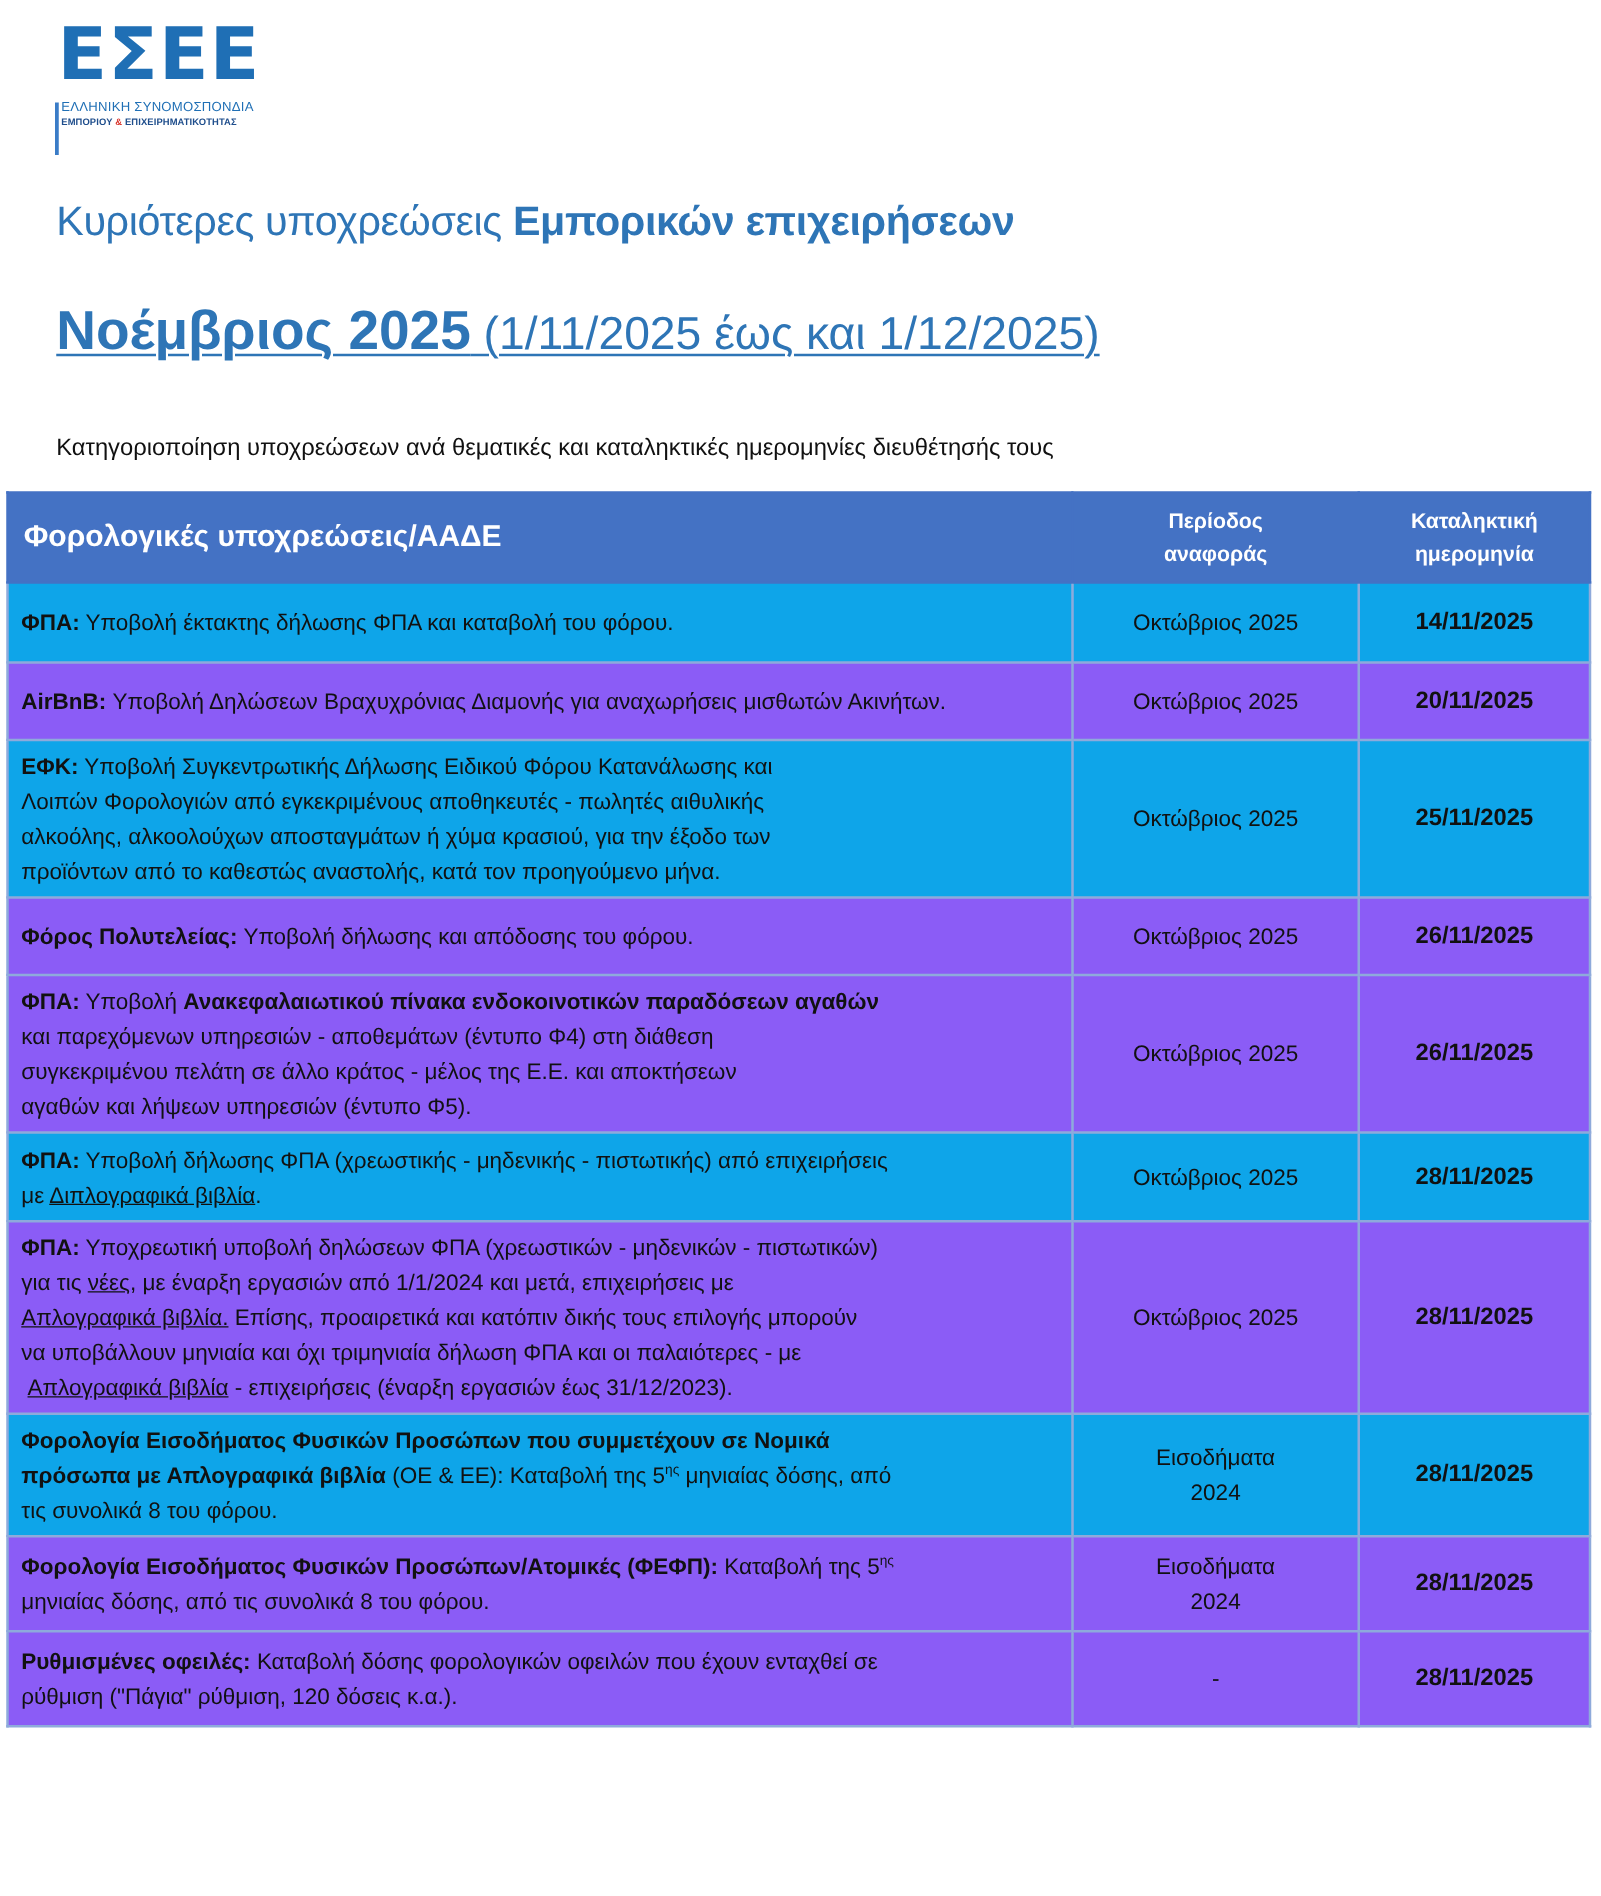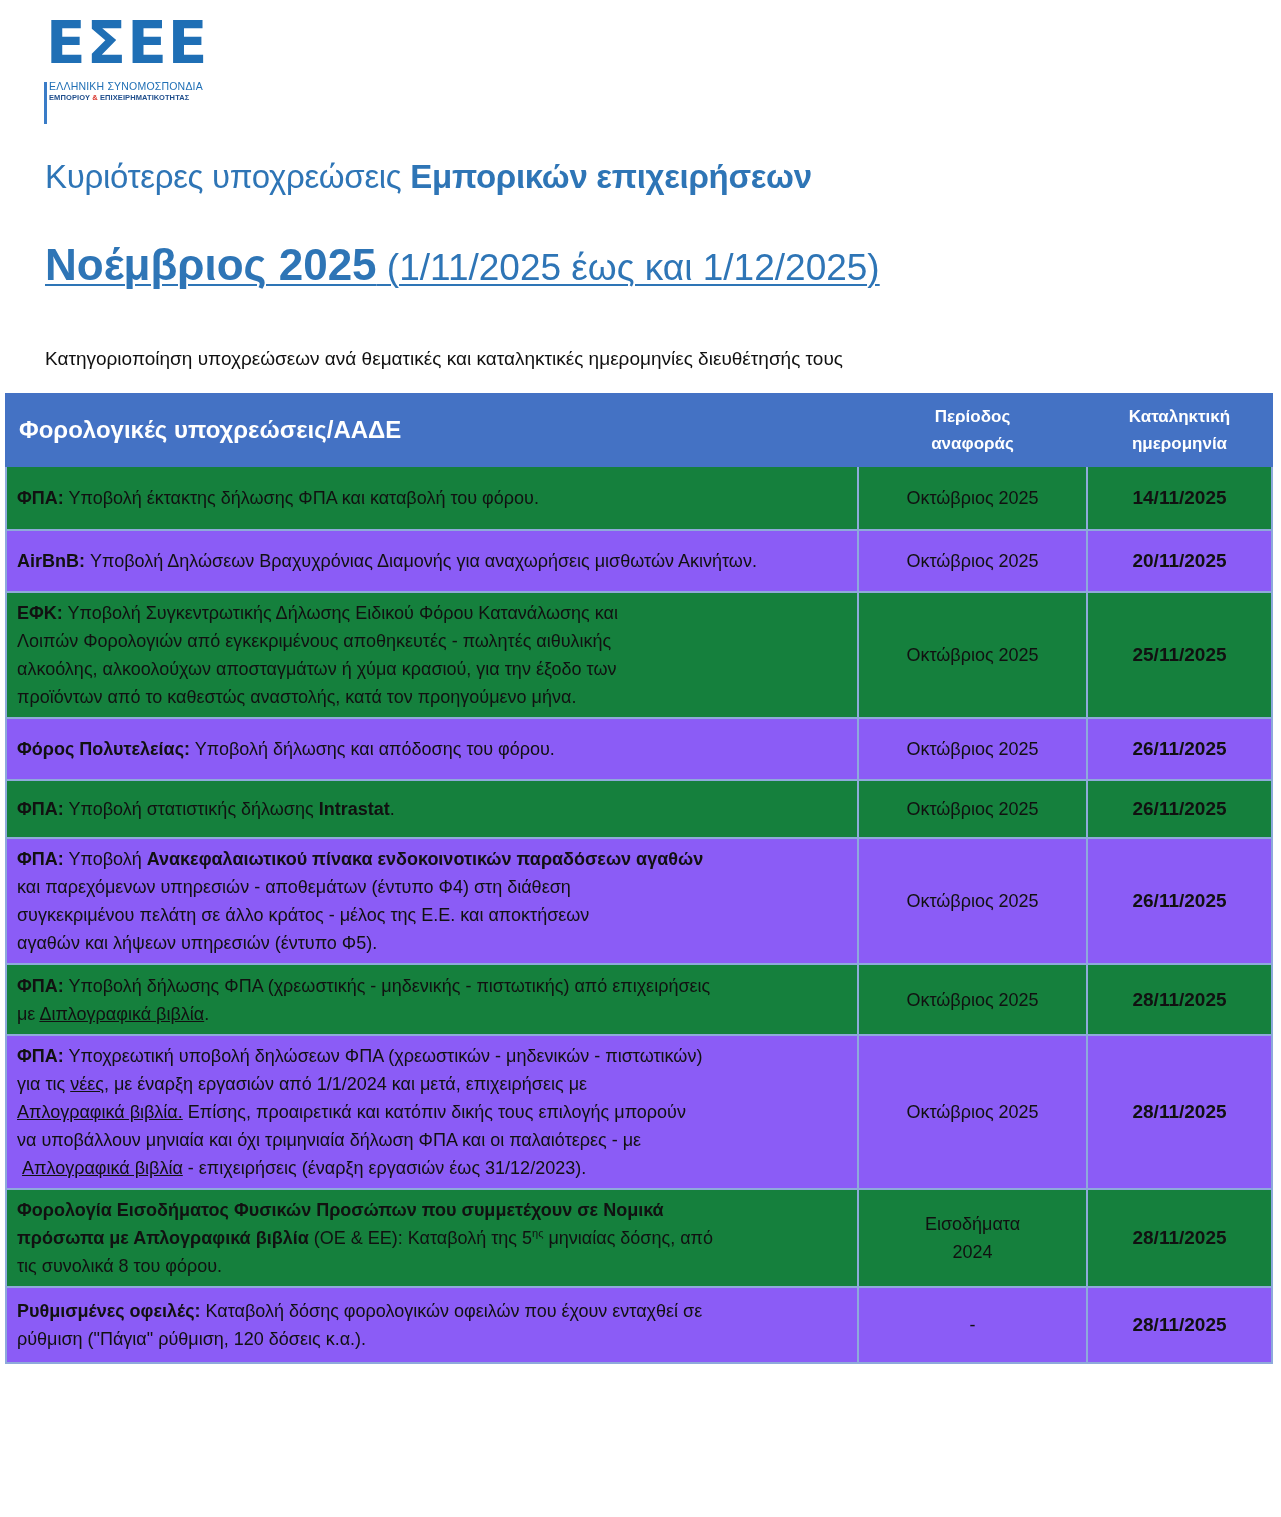--- a/index.html
+++ b/index.html
@@ -24,21 +24,21 @@
 
     
     .tbl { position: absolute; left: 5px; top: 393px; width: 1266px; border-collapse: collapse; table-layout: fixed; }
     .tbl th { background: #4472c4; color: #ffffff; font-weight: bold; border: 2px solid #4472c4; }
     .tbl th.c1 { text-align: left; font-size: 24px; padding: 0 12px; height: 70px; }
     .tbl th.c2, .tbl th.c3 { font-size: 17px; line-height: 27px; text-align: center; }
     .tbl td { border: 2px solid #8eaadb; font-size: 18px; line-height: 28px; vertical-align: middle; }
     .tbl td.c1 { padding: 6px 10px; text-align: left; }
     .tbl td.c2 { text-align: center; }
     .tbl td.c3 { text-align: center; font-weight: bold; font-size: 19px; }
-    .tbl tr.shade td { background: #15803d; }
+    .tbl tr.shade td { background: #0ea5e9; }
     .tbl tr.plain td { background: #8b5cf6; }
     .u { text-decoration: underline; }
     sup { font-size: 11px; line-height: 0; }
   </style>
 </head>
 <body>
 
 <div class="logo">
   <div class="logo-mark">ΕΣΕΕ</div>
   <div class="logo-bar"></div>
@@ -84,25 +84,20 @@
       <td class="c2">Οκτώβριος  2025</td>
       <td class="c3">25/11/2025</td>
     </tr>
 
     <tr class="plain" style="height:62px">
       <td class="c1"><b>Φόρος Πολυτελείας:</b><span> Υποβολή δήλωσης και απόδοσης του φόρου.</span></td>
       <td class="c2">Οκτώβριος 2025</td>
       <td class="c3">26/11/2025</td>
     </tr>
 
-    <tr class="shade" style="height:58px">
-      <td class="c1"><b>ΦΠΑ:</b><span> Υποβολή στατιστικής δήλωσης </span><b>Intrastat</b><span>.</span></td>
-      <td class="c2">Οκτώβριος 2025</td>
-      <td class="c3">26/11/2025</td>
-    </tr>
 
     <tr class="plain" style="height:124px">
       <td class="c1"><b>ΦΠΑ:</b><span> Υποβολή </span><b>Ανακεφαλαιωτικού πίνακα ενδοκοινοτικών παραδόσεων αγαθών</b><br><span>και παρεχόμενων υπηρεσιών - αποθεμάτων (έντυπο Φ4) στη διάθεση</span><br><span>συγκεκριμένου πελάτη σε άλλο κράτος - μέλος της Ε.Ε. και αποκτήσεων</span><br><span>αγαθών και λήψεων υπηρεσιών (έντυπο Φ5).</span></td>
       <td class="c2">Οκτώβριος 2025</td>
       <td class="c3">26/11/2025</td>
     </tr>
 
     <tr class="shade" style="height:71px">
       <td class="c1"><b>ΦΠΑ:</b><span> Υποβολή δήλωσης ΦΠΑ (χρεωστικής - μηδενικής - πιστωτικής) από επιχειρήσεις</span><br><span>με </span><span class="u">Διπλογραφικά βιβλία</span><span>.</span></td>
       <td class="c2">Οκτώβριος 2025</td>
@@ -114,20 +109,25 @@
       <td class="c2">Οκτώβριος 2025</td>
       <td class="c3">28/11/2025</td>
     </tr>
 
     <tr class="shade" style="height:98px">
       <td class="c1"><b>Φορολογία Εισοδήματος Φυσικών Προσώπων που συμμετέχουν σε Νομικά</b><br><b>πρόσωπα με Απλογραφικά βιβλία</b><span> (ΟΕ &amp; ΕΕ): Καταβολή της 5</span><sup>ης</sup><span> μηνιαίας δόσης, από</span><br><span> τις συνολικά 8 του φόρου.</span></td>
       <td class="c2"><span>Εισοδήματα</span><br><span>2024</span></td>
       <td class="c3">28/11/2025</td>
     </tr>
 
+    <tr class="plain" style="height:76px">
+      <td class="c1"><b>Φορολογία Εισοδήματος Φυσικών Προσώπων/Ατομικές (ΦΕΦΠ):</b><span> Καταβολή της 5</span><sup>ης</sup><br><span>μηνιαίας δόσης, από τις συνολικά 8 του φόρου.</span></td>
+      <td class="c2"><span>Εισοδήματα</span><br><span>2024</span></td>
+      <td class="c3">28/11/2025</td>
+    </tr>
 
 
     <tr class="plain" style="height:76px">
       <td class="c1"><b>Ρυθμισμένες οφειλές:</b><span> Καταβολή δόσης φορολογικών οφειλών που έχουν ενταχθεί σε</span><br><span>ρύθμιση ("Πάγια" ρύθμιση, 120 δόσεις κ.α.).</span></td>
       <td class="c2">-</td>
       <td class="c3">28/11/2025</td>
     </tr>
   </tbody>
 </table>
 

